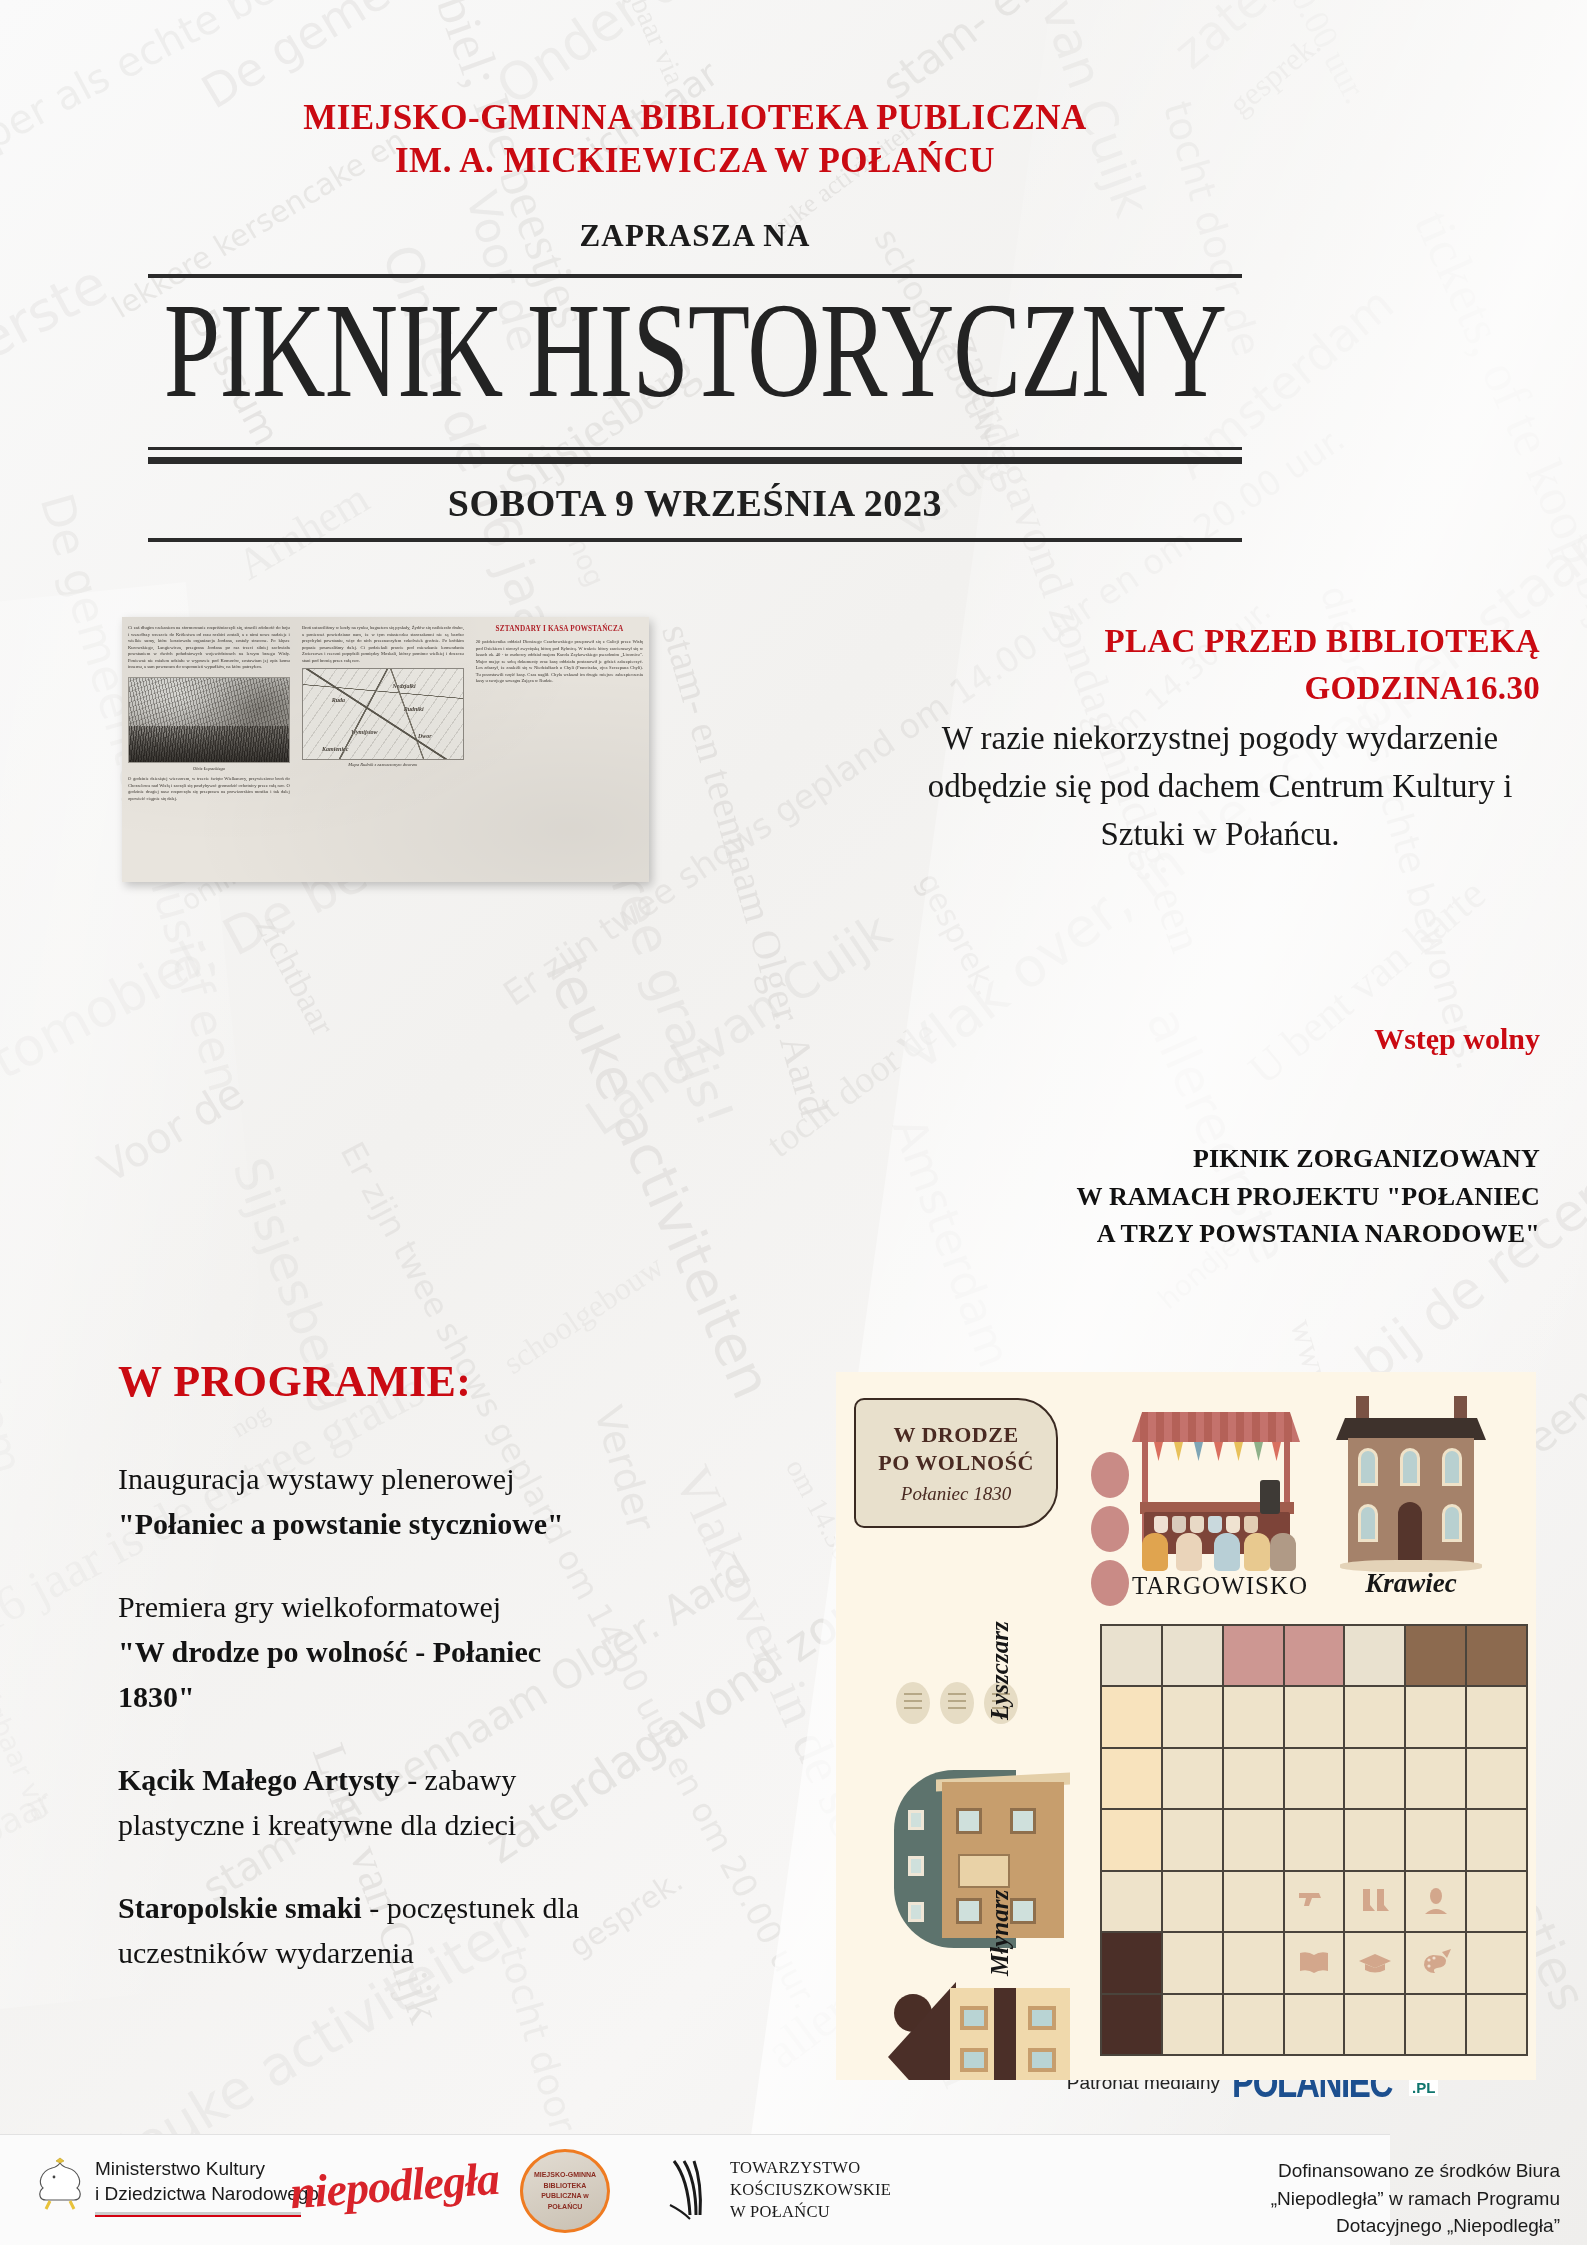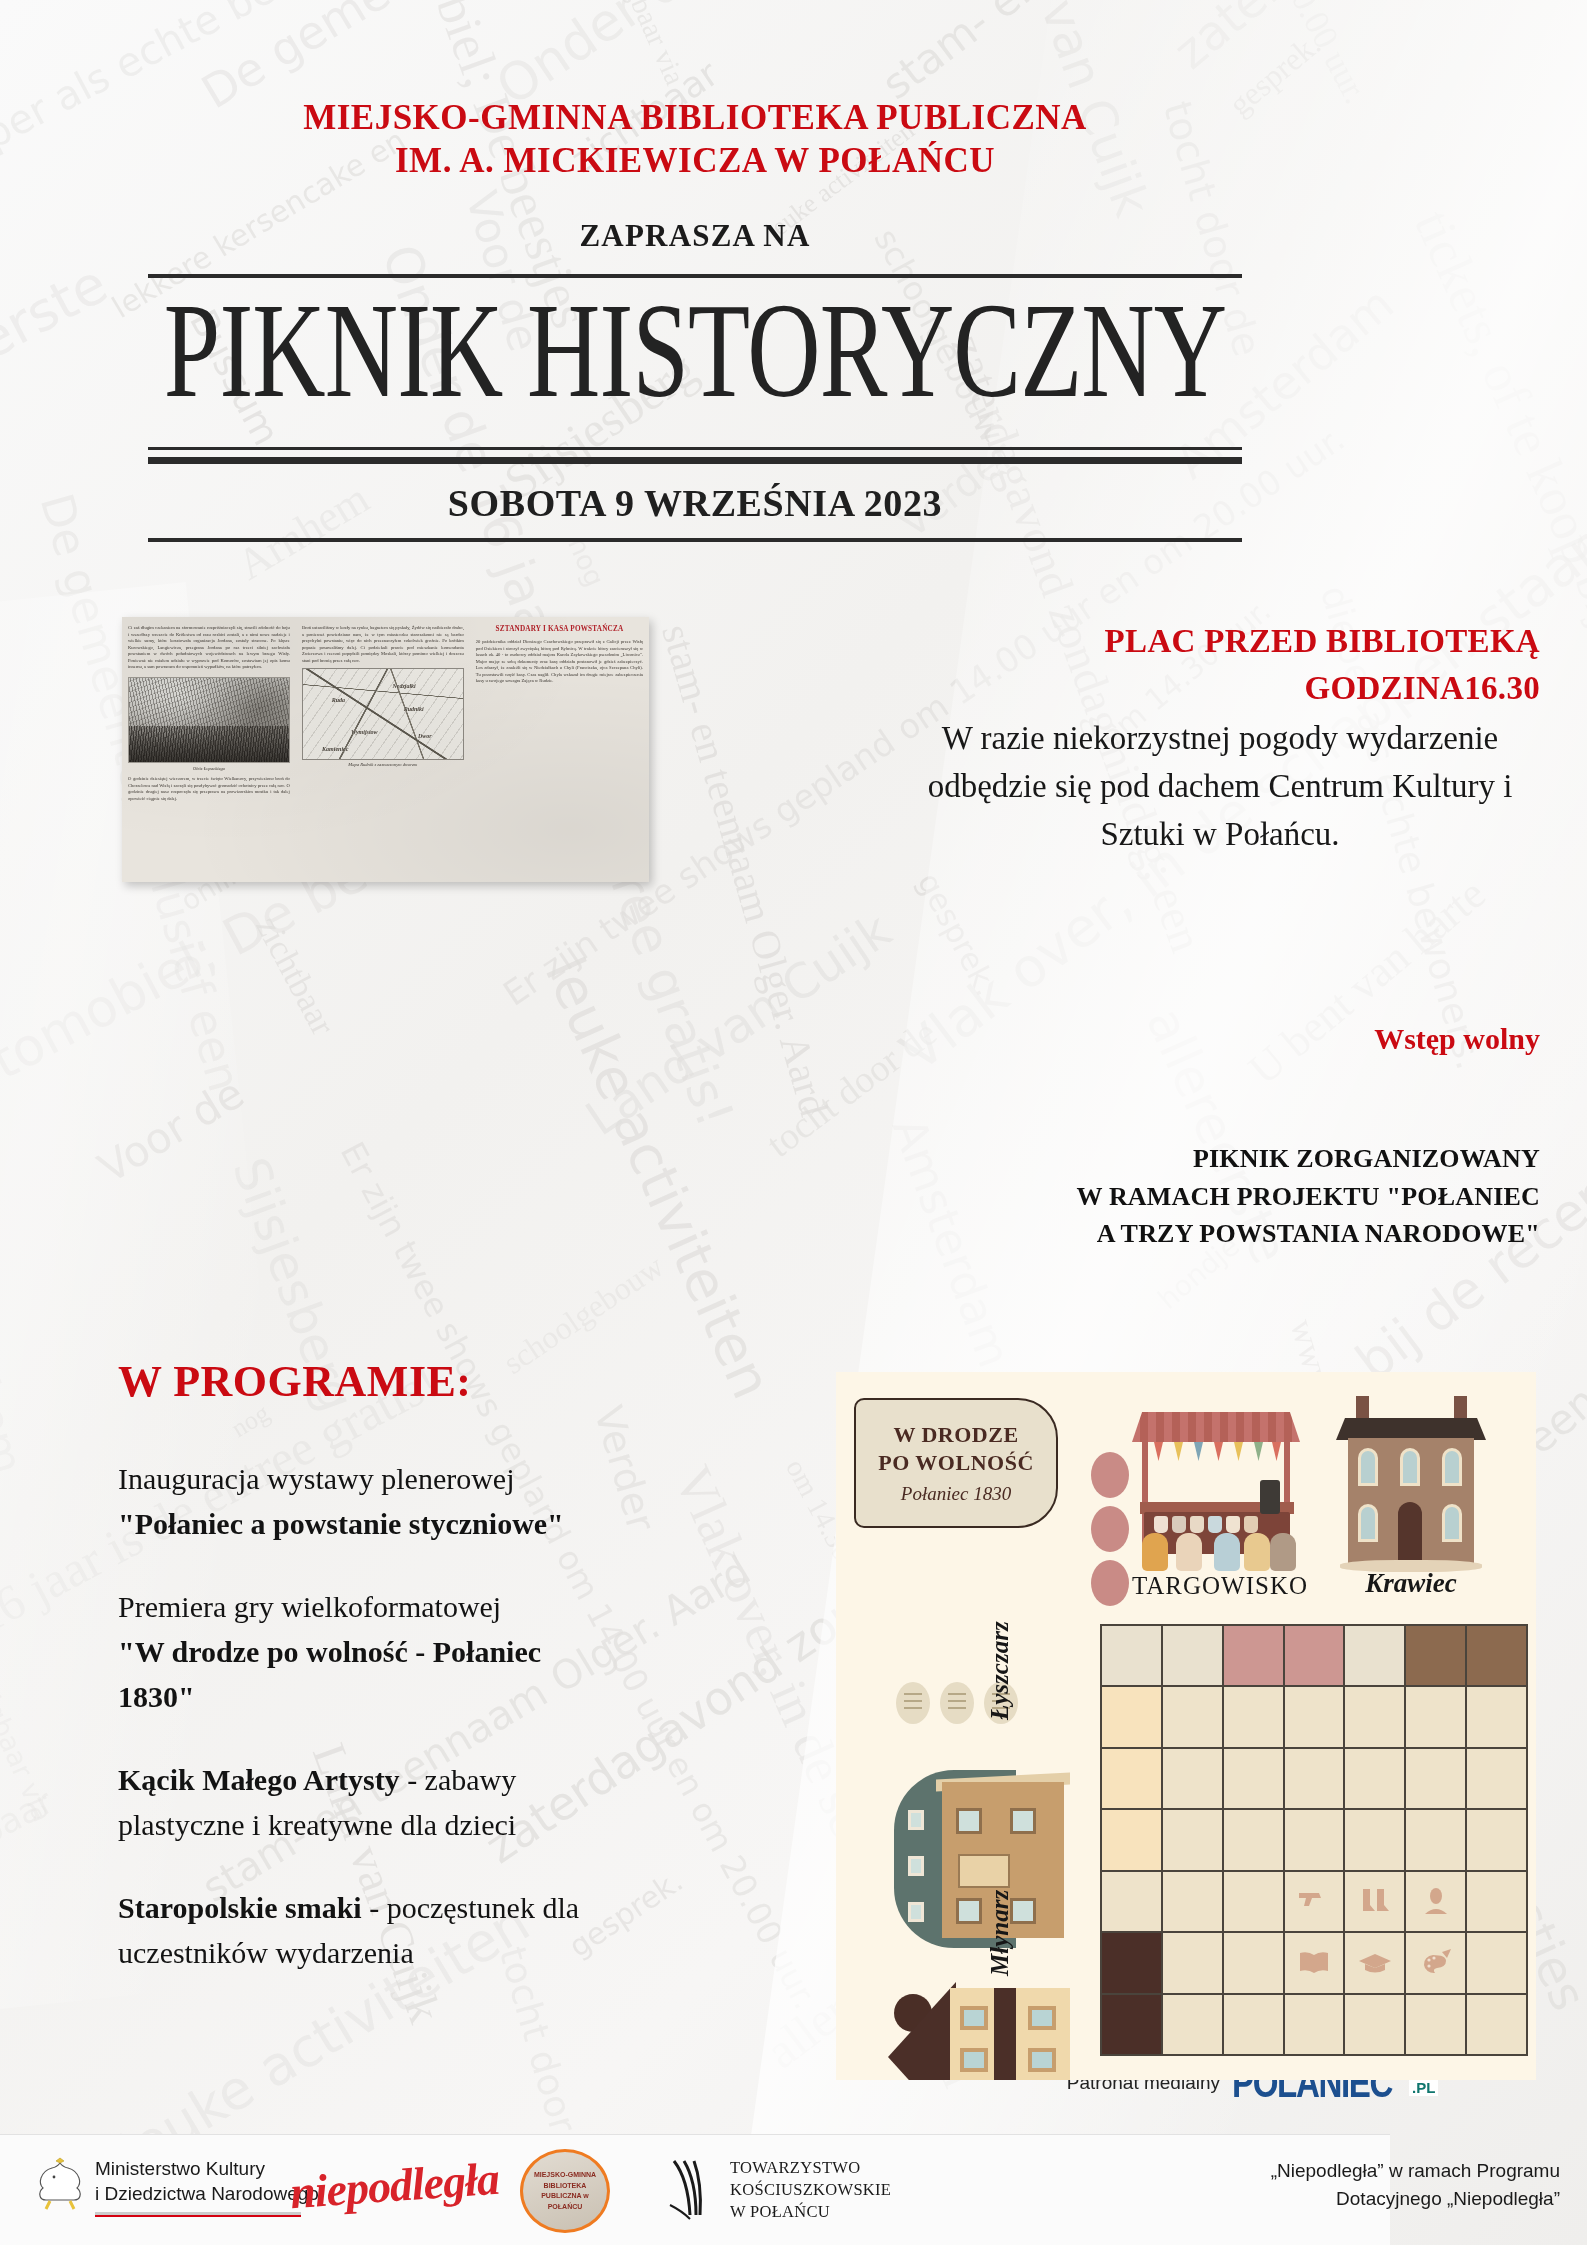--- a/index.html
+++ b/index.html
@@ -855,19 +855,20 @@
           <path d="M2 46 q12 6 20 14" stroke="#1a1a1a" stroke-width="2" fill="none"></path>
         </svg>
         <div class="tow-txt">
           <div>TOWARZYSTWO</div>
           <div>KOŚCIUSZKOWSKIE</div>
           <div>W POŁAŃCU</div>
         </div>
       </div>
 
       <div class="fl dofin">
+        <div>Dofinansowano ze środków Biura</div>
         <div>„Niepodległa” w ramach Programu</div>
         <div>Dotacyjnego „Niepodległa”</div>
       </div>
     </div>
 
   </div>
 </div>
 
 </body></html>

